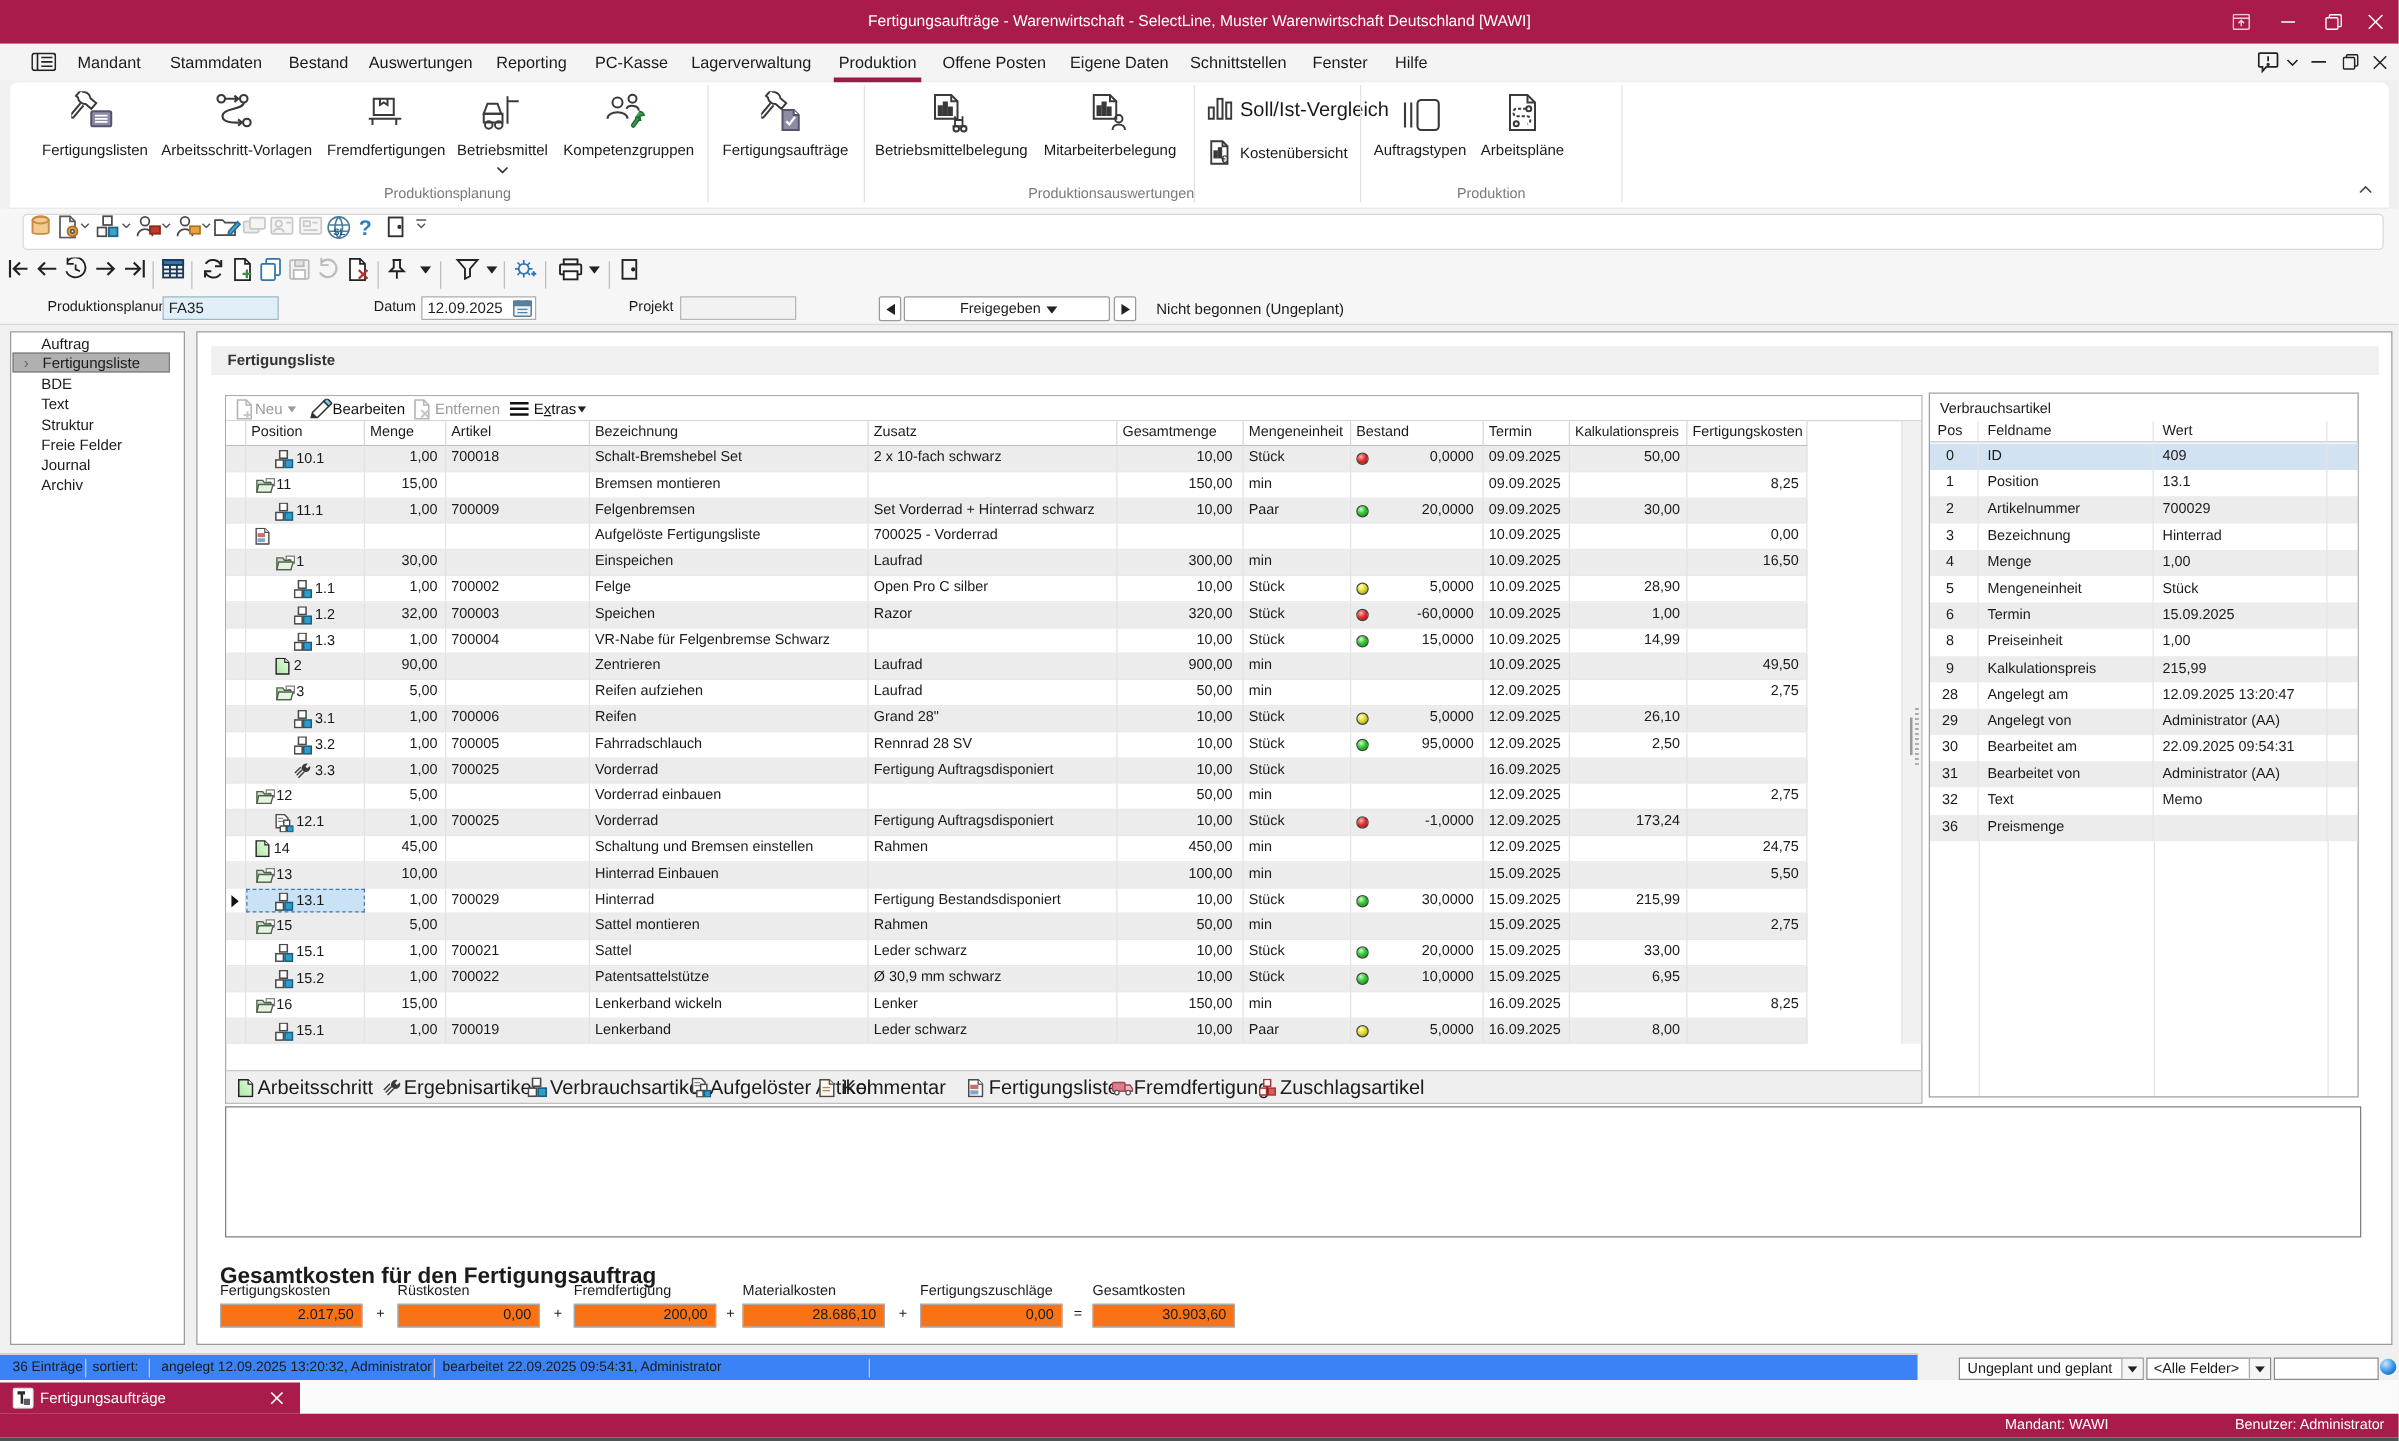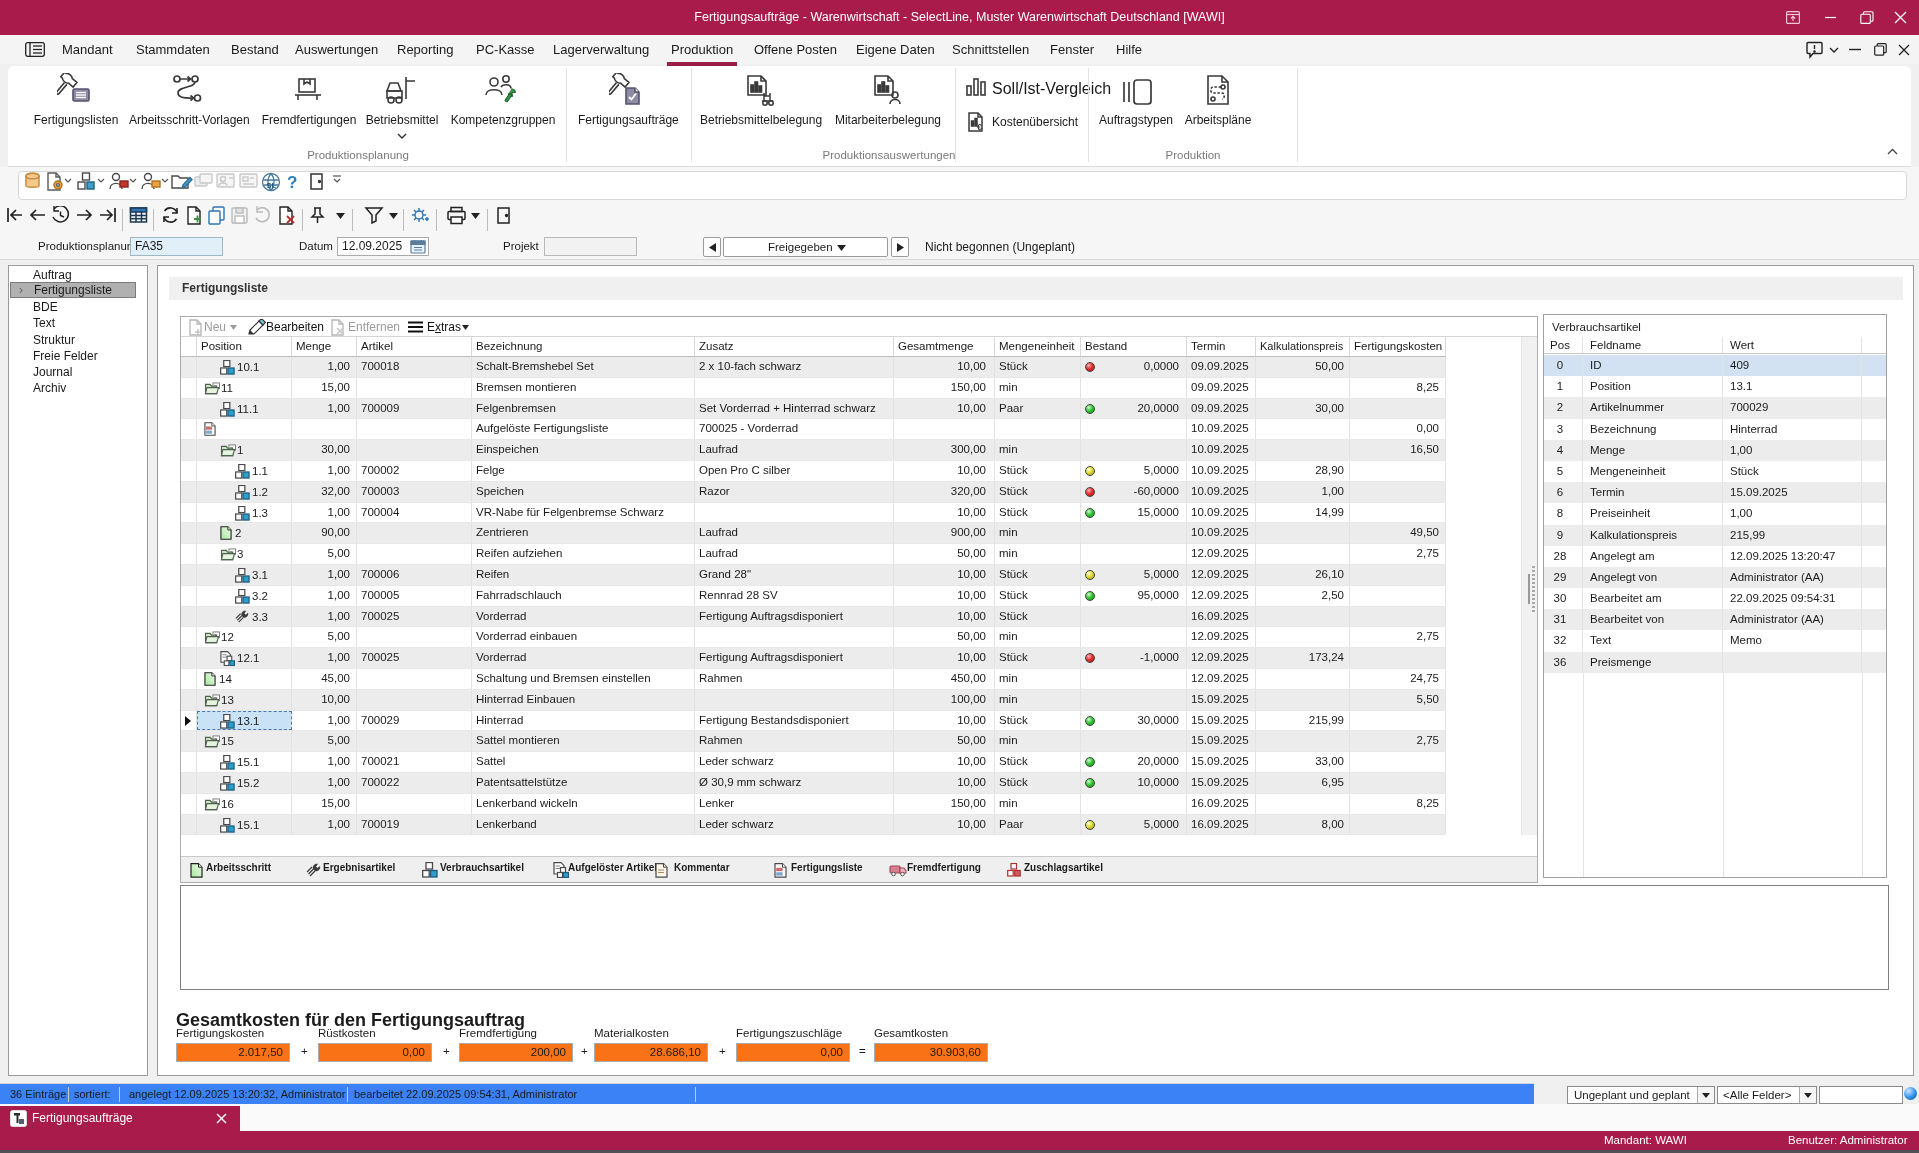--- a/index.html
+++ b/index.html
@@ -53,21 +53,21 @@
 .h6{width:101px}.h7{width:86px}.h8{width:106px}.h9{width:69px}.h10{width:94px}.h11{width:96px}
 .pic{position:absolute;top:3px}
 .ptx{position:absolute;top:0;line-height:20.8px}
 .led{position:absolute;left:4px;top:5px;width:10px;height:10px;border-radius:50%;border:1px solid #444}
 .led.r{background:radial-gradient(circle at 35% 30%,#FFB3B3 0%,#E53030 45%,#A01010 100%)}
 .led.g{background:radial-gradient(circle at 35% 30%,#C8FFC8 0%,#35C835 45%,#108810 100%)}
 .led.y{background:radial-gradient(circle at 35% 30%,#FFFFC8 0%,#E0DC30 45%,#909010 100%)}
 .selcell{background:#C9E2F6;outline:1px dashed #4A7AAB;outline-offset:-1px}
 .scrolltrack{position:absolute;right:0;top:20px;width:16px;height:498px;background:#F1F1F1;border-left:1px solid #E4E4E4}
 .legend{position:absolute;left:0;bottom:0;width:1356px;height:26px;background:#EFEFEF;border-top:1px solid #C9C9C9;font-size:11.5px}
-.legend b{position:absolute;top:5px;font-weight:bold;font-size:10px;white-space:nowrap}
+.legend b{position:absolute;top:5px;font-weight:normal;font-size:16px;white-space:nowrap}
 
 .rpanel{position:absolute;left:1385px;top:48px;width:344px;height:564px;border:1px solid #A0A0A0;background:#fff;font-size:11.5px}
 .rprow{display:flex;height:21.2px}
 .rprow span{overflow:hidden;white-space:nowrap;line-height:21.2px;height:100%}
 .rp0{width:39px;text-align:center;padding-right:6px;border-right:1px solid #E3E3E3}
 .rp1{width:140px;padding-left:7px;border-right:1px solid #E3E3E3}
 .rp2{width:139px;padding-left:7px;border-right:1px solid #E3E3E3}
 .rp3{flex:1}
 .rpline{position:absolute;width:1px;background:#E3E3E3}
 

